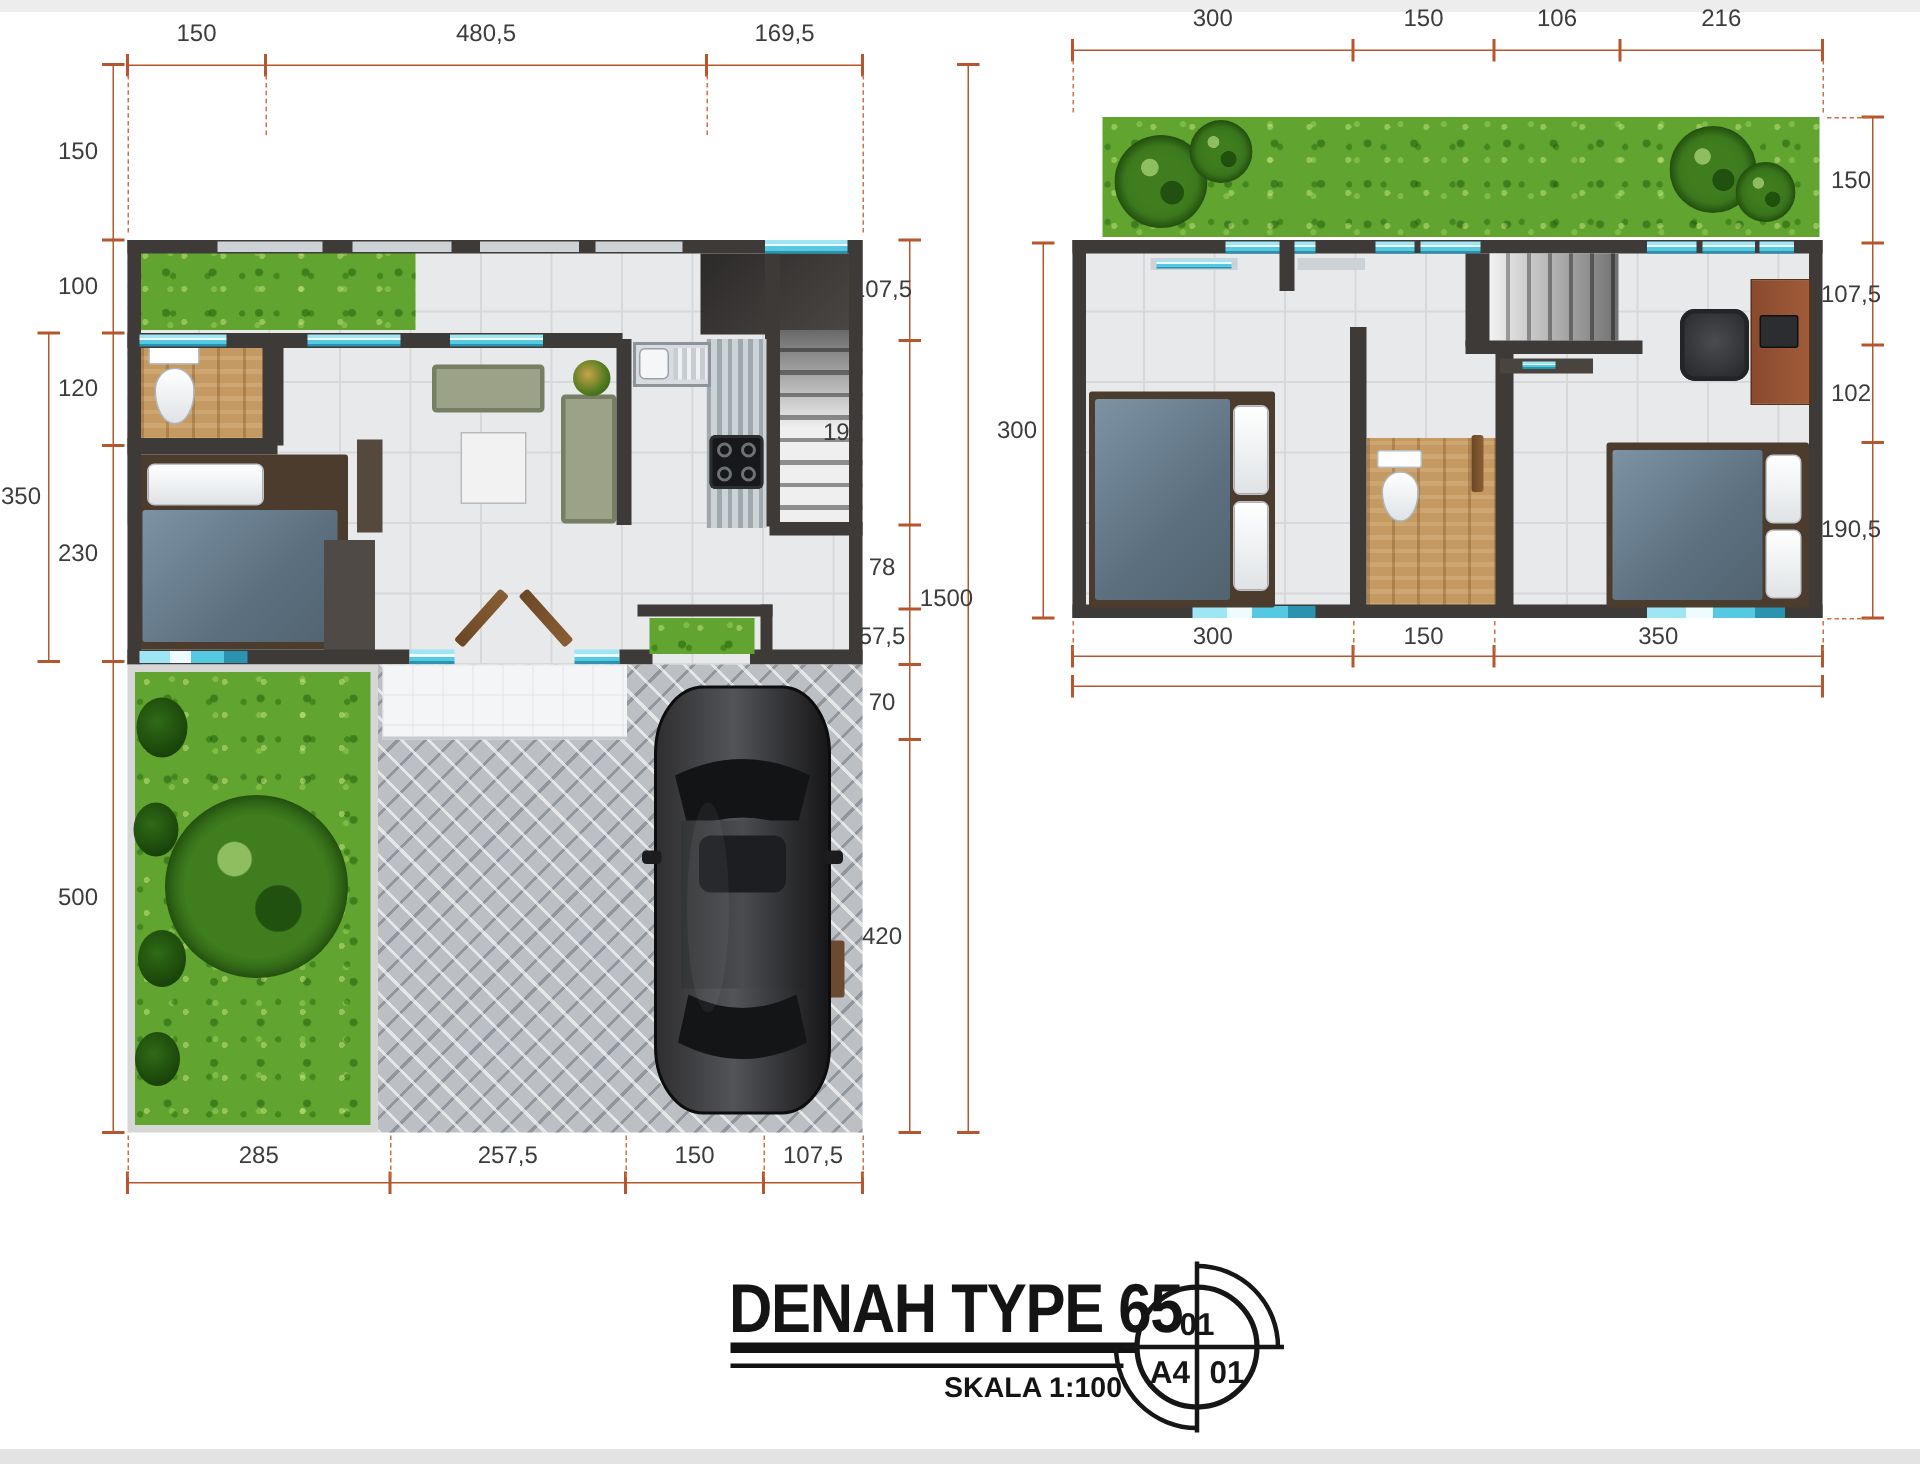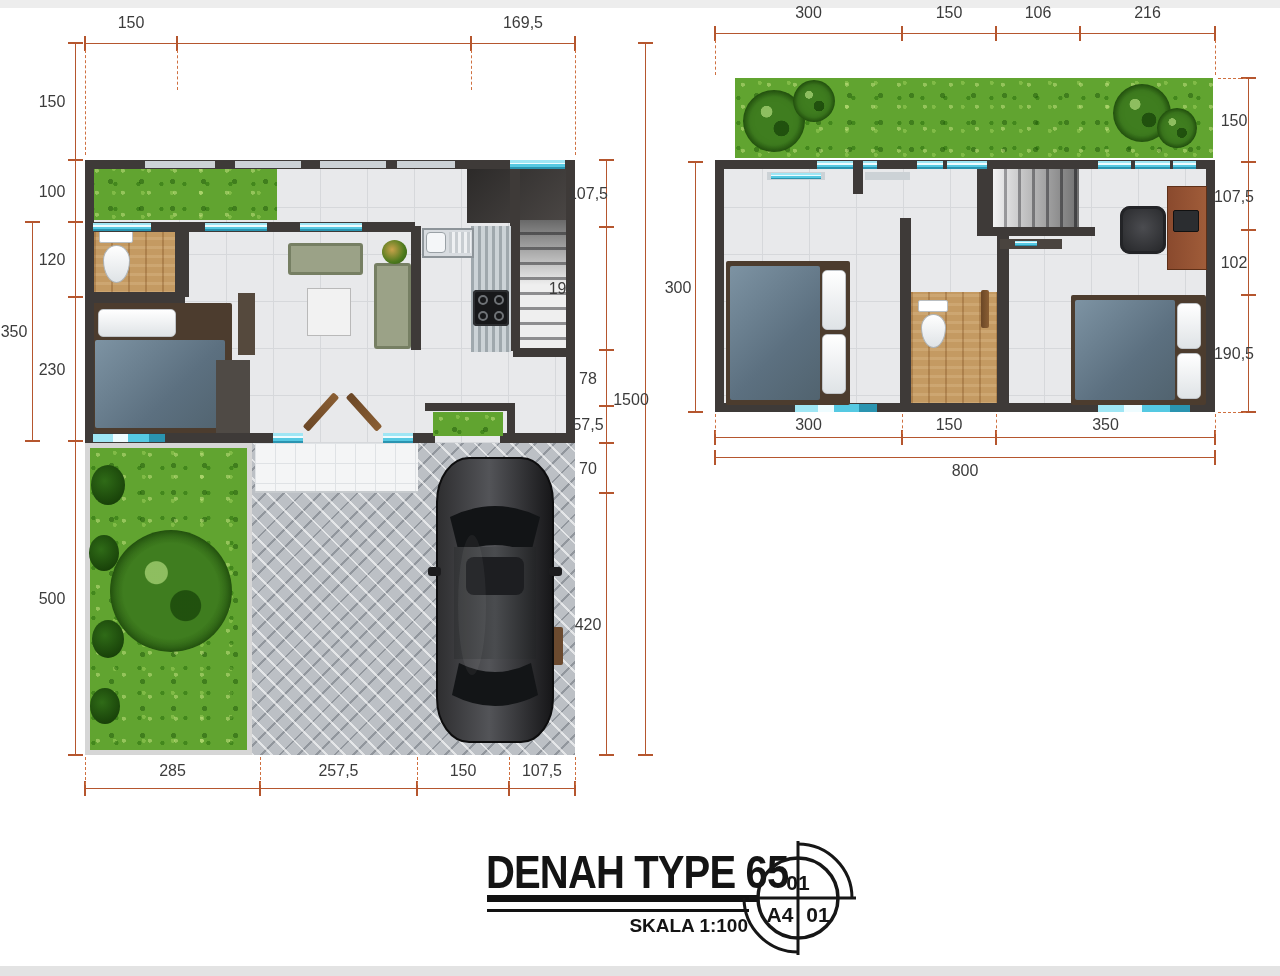--- a/index.html
+++ b/index.html
@@ -165,20 +165,21 @@
   <i class="dl" style="left:85px;top:43px;width:490px;height:1px"></i>
   <i class="tick" style="left:84px;top:36px;width:2px;height:15px"></i>
   <i class="tick" style="left:176px;top:36px;width:2px;height:15px"></i>
   <i class="tick" style="left:470px;top:36px;width:2px;height:15px"></i>
   <i class="tick" style="left:574px;top:36px;width:2px;height:15px"></i>
   <i class="ext" style="left:85px;top:50px;height:105px"></i>
   <i class="ext" style="left:177px;top:50px;height:40px"></i>
   <i class="ext" style="left:471px;top:50px;height:40px"></i>
   <i class="ext" style="left:575px;top:50px;height:105px"></i>
   <div class="dim" style="left:85px;top:14px;width:92px">150</div>
+  <div class="dim" style="left:177px;top:14px;width:294px">480,5</div>
   <div class="dim" style="left:471px;top:14px;width:104px">169,5</div>
 
   <i class="dl" style="left:85px;top:788px;width:490px;height:1px"></i>
   <i class="tick" style="left:84px;top:781px;width:2px;height:15px"></i>
   <i class="tick" style="left:259px;top:781px;width:2px;height:15px"></i>
   <i class="tick" style="left:416px;top:781px;width:2px;height:15px"></i>
   <i class="tick" style="left:508px;top:781px;width:2px;height:15px"></i>
   <i class="tick" style="left:574px;top:781px;width:2px;height:15px"></i>
   <i class="ext" style="left:85px;top:757px;height:28px"></i>
   <i class="ext" style="left:260px;top:757px;height:28px"></i>
@@ -320,21 +321,20 @@
   <i class="ext" style="left:715px;top:414px;height:20px"></i>
   <i class="ext" style="left:902px;top:414px;height:20px"></i>
   <i class="ext" style="left:996px;top:414px;height:20px"></i>
   <i class="ext" style="left:1215px;top:414px;height:20px"></i>
   <div class="dim" style="left:715px;top:416px;width:187px">300</div>
   <div class="dim" style="left:902px;top:416px;width:94px">150</div>
   <div class="dim" style="left:996px;top:416px;width:219px">350</div>
   <i class="dl" style="left:715px;top:457px;width:500px;height:1px"></i>
   <i class="tick" style="left:714px;top:450px;width:2px;height:15px"></i>
   <i class="tick" style="left:1214px;top:450px;width:2px;height:15px"></i>
-  <div class="dim" style="left:715px;top:462px;width:500px">800</div>
 
   <div>
     <div class="title-text" style="left:486px;top:845px;font-size:46px;letter-spacing:-1px;transform:scaleX(.87);transform-origin:0 0">DENAH TYPE 65</div>
     <i class="abs" style="left:487px;top:895px;width:272px;height:7px;background:#121212"></i>
     <i class="abs" style="left:487px;top:909px;width:262px;height:3px;background:#121212"></i>
     <div class="title-text" style="left:500px;top:915px;width:248px;font-size:19px;text-align:right">SKALA 1:100</div>
     <svg style="position:absolute;left:735px;top:833px" width="130" height="130" viewBox="0 0 130 130">
       <circle cx="63" cy="65" r="40" fill="none" stroke="#161616" stroke-width="3.5"></circle>
       <path d="M63,11 A54,54 0 0 1 117,65" fill="none" stroke="#161616" stroke-width="3"></path>
       <path d="M63,119 A54,54 0 0 1 9,65" fill="none" stroke="#161616" stroke-width="3"></path>

